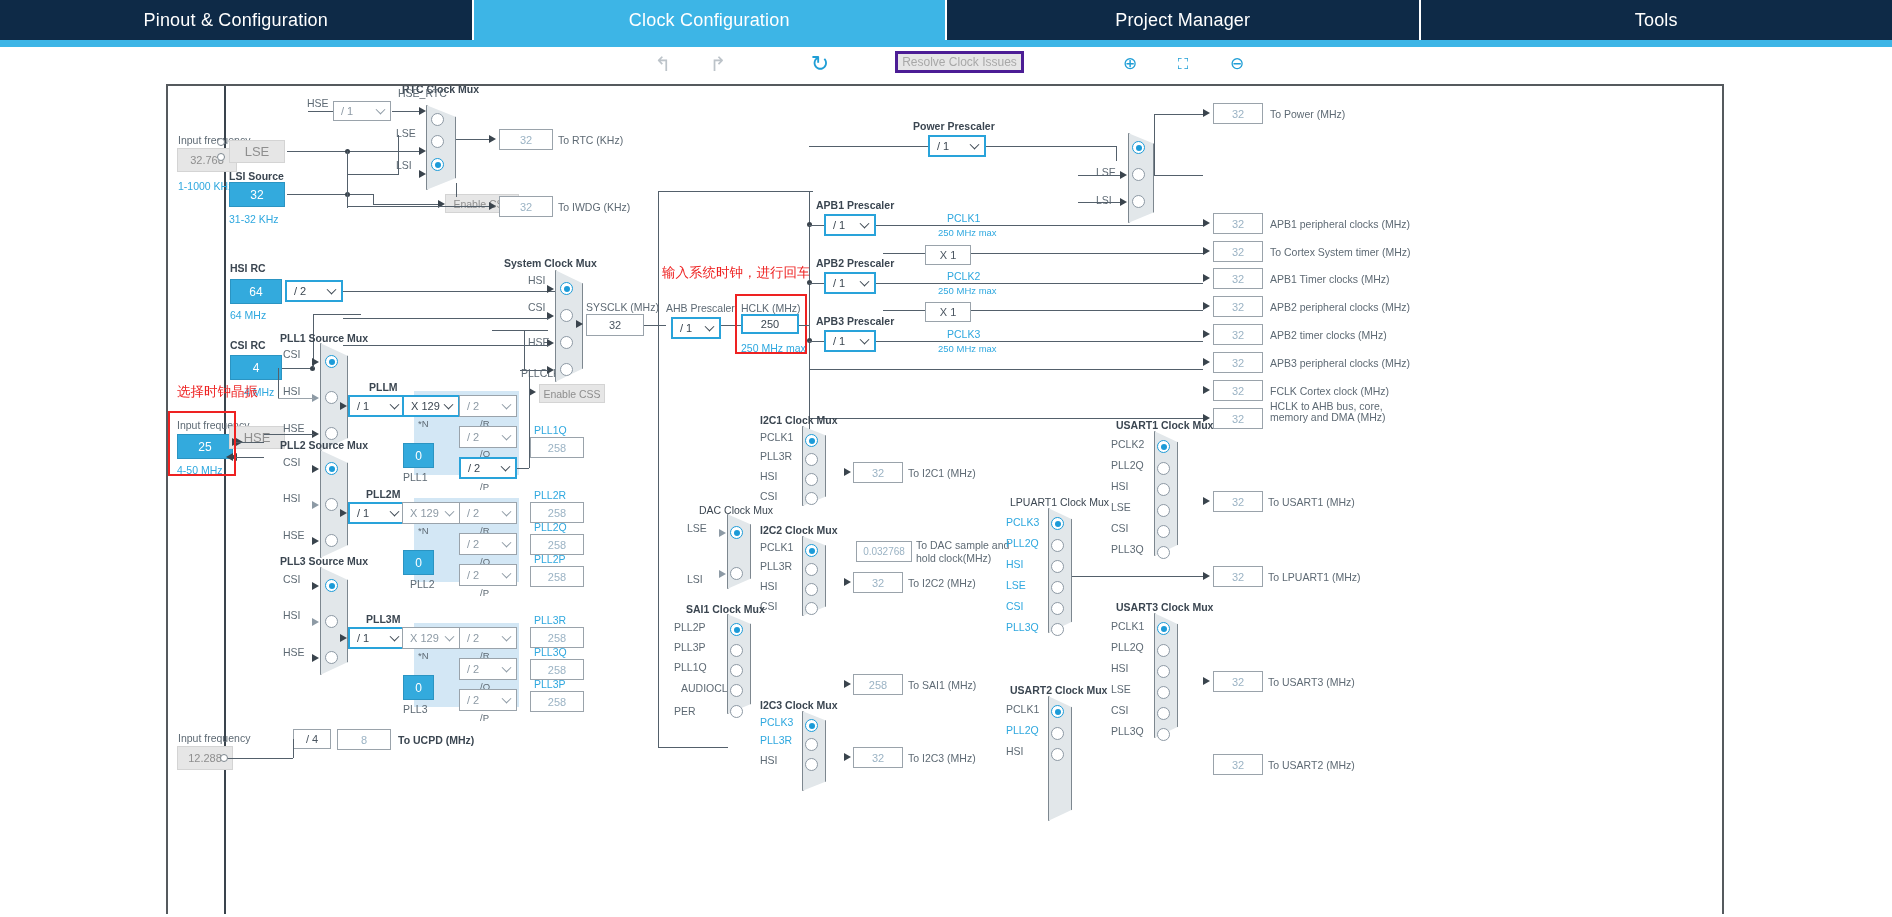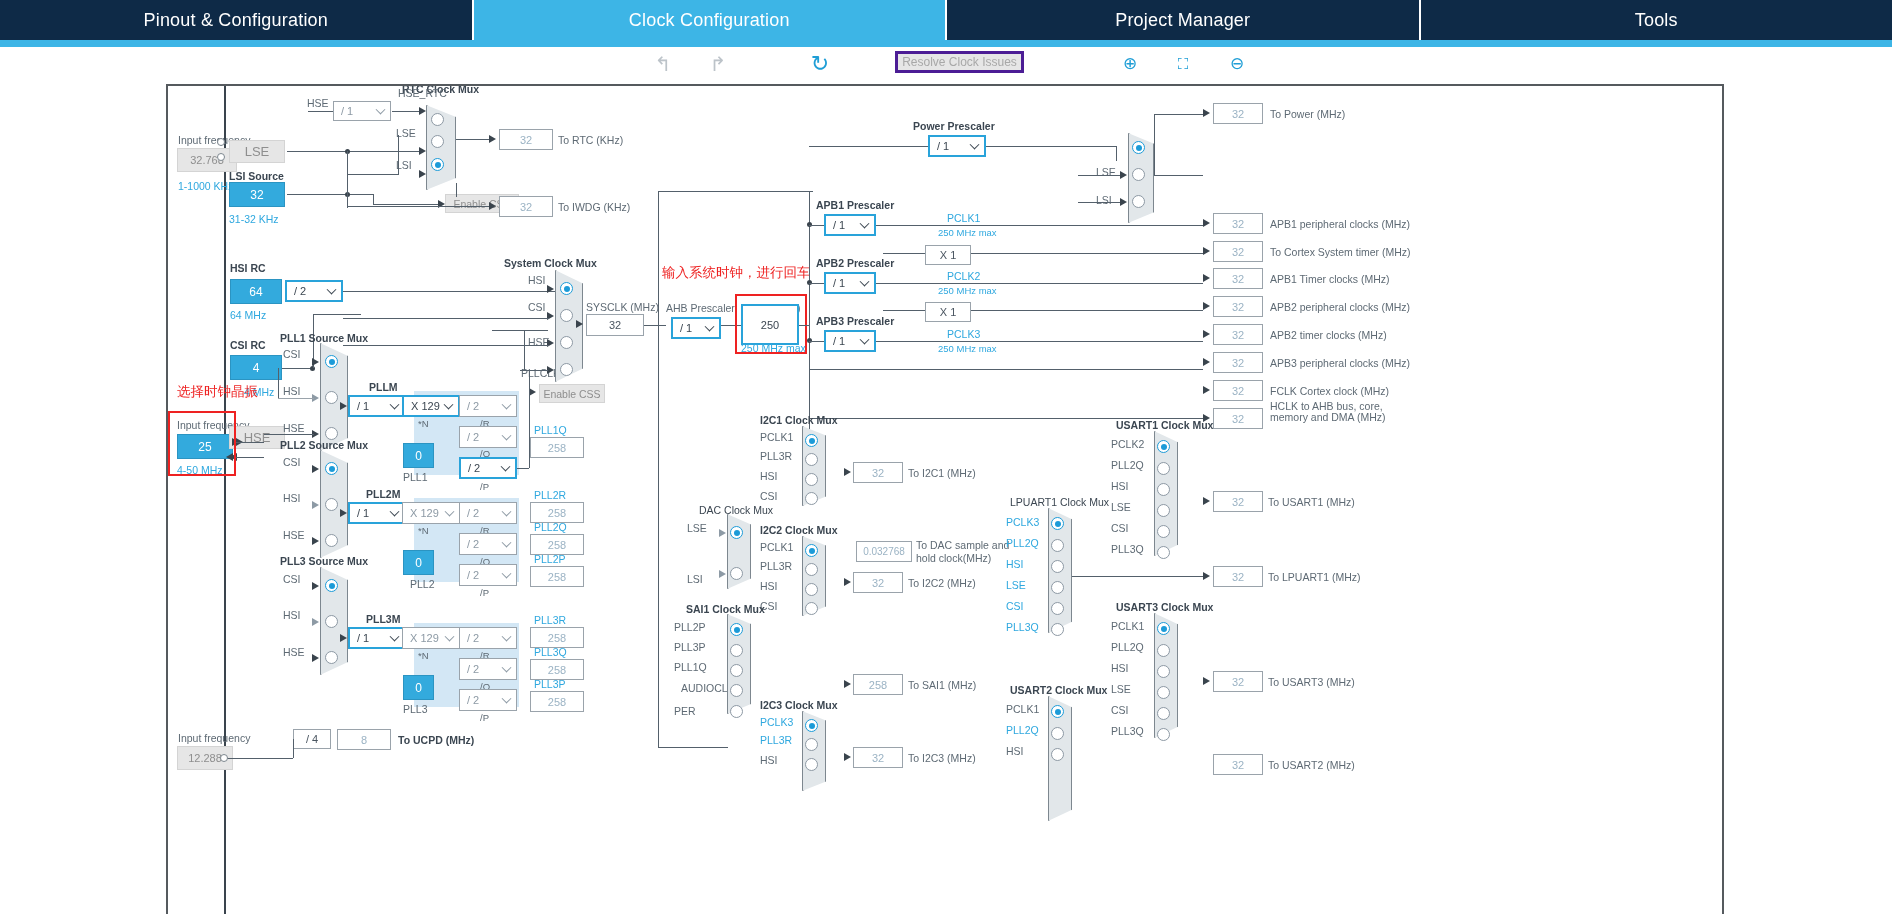--- a/index.html
+++ b/index.html
@@ -393,21 +393,21 @@
   <div class="arrow" style="left:408px; top:234px;"></div>
 
   <div class="lbl" style="left:498px; top:216px;">AHB Prescaler</div>
   <div class="sel on" style="left:503px; top:231px; width:50px; height:22px;">
         <span>/ 1</span>
         <i class="chev"></i>
       </div>
   <div class="h" style="left:476px; top:239px; width:22px;"></div>
 
   <div class="lbl" style="left:573px; top:216px;">HCLK (MHz)</div>
-  <div class="tbox on" style="left:573px; top:218px; width:58px; height:41px;">250</div>
+  <div class="tbox on" style="left:573px; top:228px; width:58px; height:20px;">250</div>
   <div class="lbl blue" style="left:573px; top:256px;">250 MHz max</div>
   <div class="h" style="left:553px; top:239px; width:20px;"></div>
 
   <div class="redbox" style="left:567px; top:208px; width:72px; height:60px;"></div>
 
   <div class="redtext" style="left:494px; top:178px;">输入系统时钟，进行回车</div>
   <div class="redtext" style="left:9px; top:297px;">选择时钟晶振</div>
   <div class="redbox" style="left:0px; top:325px; width:68px; height:65px;"></div>
 
   <div class="h" style="left:324px; top:244px; width:56px;"></div>

